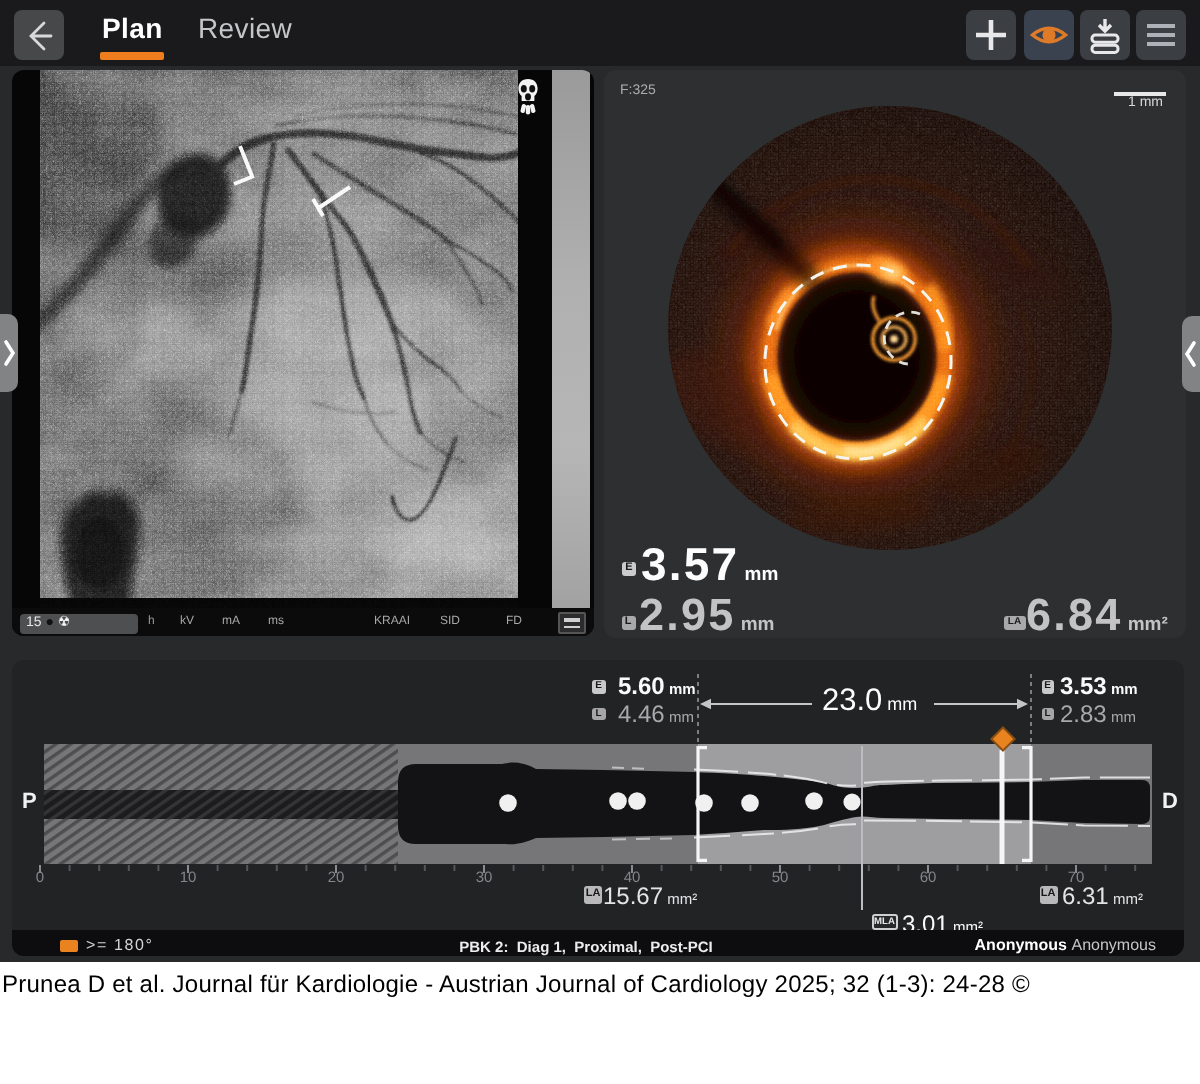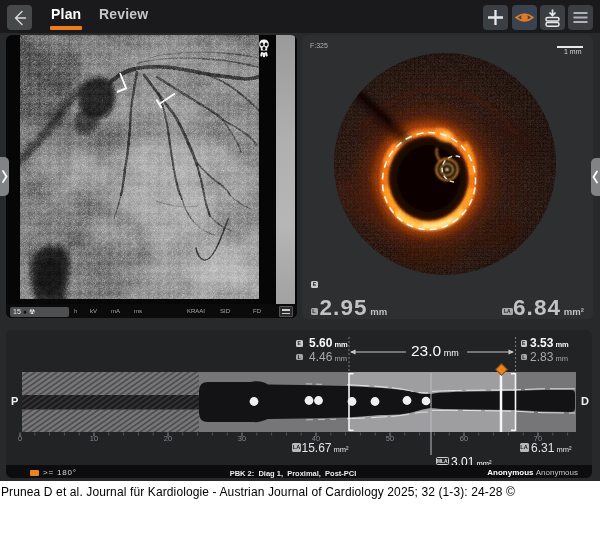--- a/index.html
+++ b/index.html
@@ -5,21 +5,21 @@
   html,body{margin:0;padding:0;background:#fff;}
   *{box-sizing:border-box;}
   #app{position:relative;width:600px;height:542px;background:#bef264;overflow:hidden;
        font-family:"Liberation Sans",sans-serif;}
   .abs{position:absolute;}
   #dark{position:absolute;left:0;top:0;width:600px;height:481px;background:#28292b;}
   #topbar{position:absolute;left:0;top:0;width:600px;height:33px;background:#1a1a1c;}
   .tbtn{position:absolute;top:5px;width:25px;height:25px;border-radius:4px;background:#3b3e43;}
   #plan{position:absolute;left:51px;top:6px;font-size:14px;letter-spacing:0.2px;font-weight:bold;color:#fff;}
   #planline{position:absolute;left:50px;top:26px;width:32px;height:4px;background:#ef7d1d;border-radius:1px;}
-  #review{position:absolute;left:99px;top:6px;font-size:14px;letter-spacing:0.2px;color:#c4c6c8;font-weight:bold;}
+  #review{position:absolute;left:99px;top:6px;font-size:14px;letter-spacing:0.2px;color:#c4c6c8;}
 </style>
 </head>
 <body>
 <div id="app">
 <div id="dark"></div>
 
 <div id="topbar">
   <div class="tbtn" style="left:7px;background:#47484a;">
     <svg width="25" height="25" viewBox="0 0 25 25">
       <path d="M15 6.5 L8.5 13 L15 19.5 M9 13 H18.5" stroke="#d9d9db" stroke-width="1.4" fill="none" stroke-linecap="round"></path>
@@ -247,20 +247,21 @@
     </g>
 
     <g clip-path="url(#discclip)">
       <ellipse cx="127" cy="146" rx="46.5" ry="48.5" fill="none" stroke="#f5f5f0" stroke-width="1.5" stroke-dasharray="7 5" transform="rotate(8 127 146)"></ellipse>
       <path d="M 158 122 A 13 13 0 1 0 152 147" fill="none" stroke="#f5f5f0" stroke-width="1.4" stroke-dasharray="4.5 3.5" opacity="0.9"></path>
     </g>
   </svg>
   </div>
 
   <div class="abs" style="left:9px;top:246px;width:7px;height:7px;background:#cbcbcd;border-radius:1.5px;color:#1a1a1a;font-size:5.5px;font-weight:bold;text-align:center;line-height:7px;">E</div>
+  <div class="abs" style="left:18.5px;top:233.5px;color:#fdfdfd;font-size:23px;font-weight:bold;letter-spacing:1.1px;">3.57<span style="font-size:9.5px;font-weight:bold;letter-spacing:0;"> mm</span></div>
   <div class="abs" style="left:8.5px;top:273px;width:7px;height:7px;background:#a9a9ab;border-radius:1.5px;color:#1a1a1a;font-size:5.5px;font-weight:bold;text-align:center;line-height:7px;">L</div>
   <div class="abs" style="left:17.5px;top:260px;color:#c3c3c5;font-size:22.5px;font-weight:bold;letter-spacing:1.1px;">2.95<span style="font-size:9.5px;font-weight:bold;letter-spacing:0;"> mm</span></div>
   <div class="abs" style="left:200px;top:273px;width:10.5px;height:7px;background:#a9a9ab;border-radius:1.5px;color:#1a1a1a;font-size:5px;font-weight:bold;text-align:center;line-height:7px;">LA</div>
   <div class="abs" style="left:211px;top:260px;color:#c3c3c5;font-size:22.5px;font-weight:bold;letter-spacing:1.1px;">6.84<span style="font-size:9.5px;font-weight:bold;letter-spacing:0;"> mm²</span></div>
 </div>
 
 <div class="abs" style="left:0;top:157px;width:9px;height:39px;background:#828385;border-radius:0 5px 5px 0;">
   <svg width="9" height="39" viewBox="0 0 9 39">
         <path d="M3 14 L6.5 19.5 L3 25" stroke="#fff" stroke-width="1.8" fill="none" stroke-linecap="round"></path>
       </svg>

